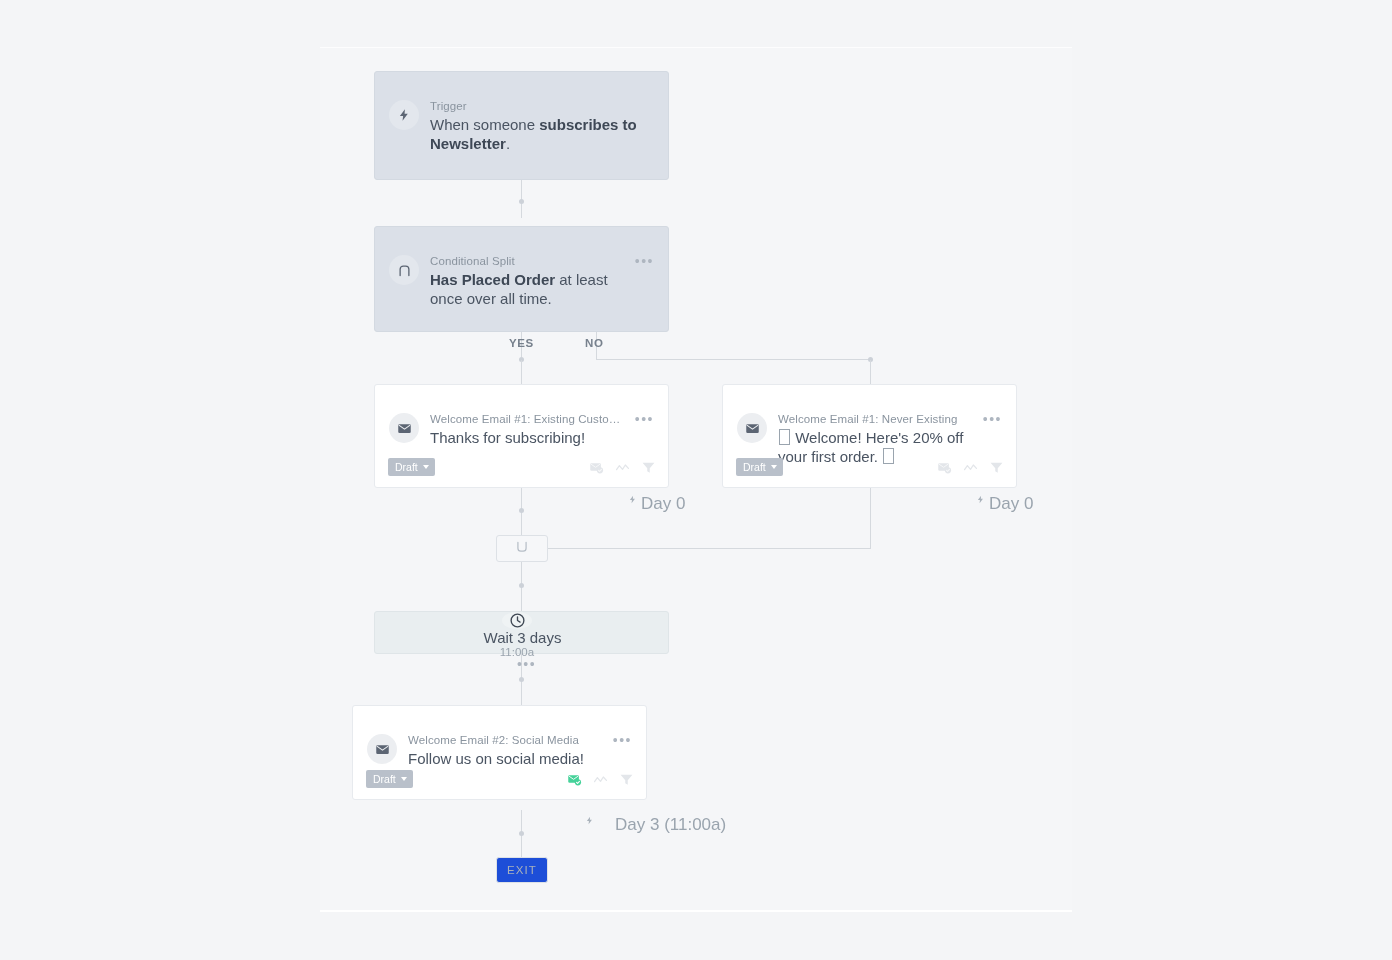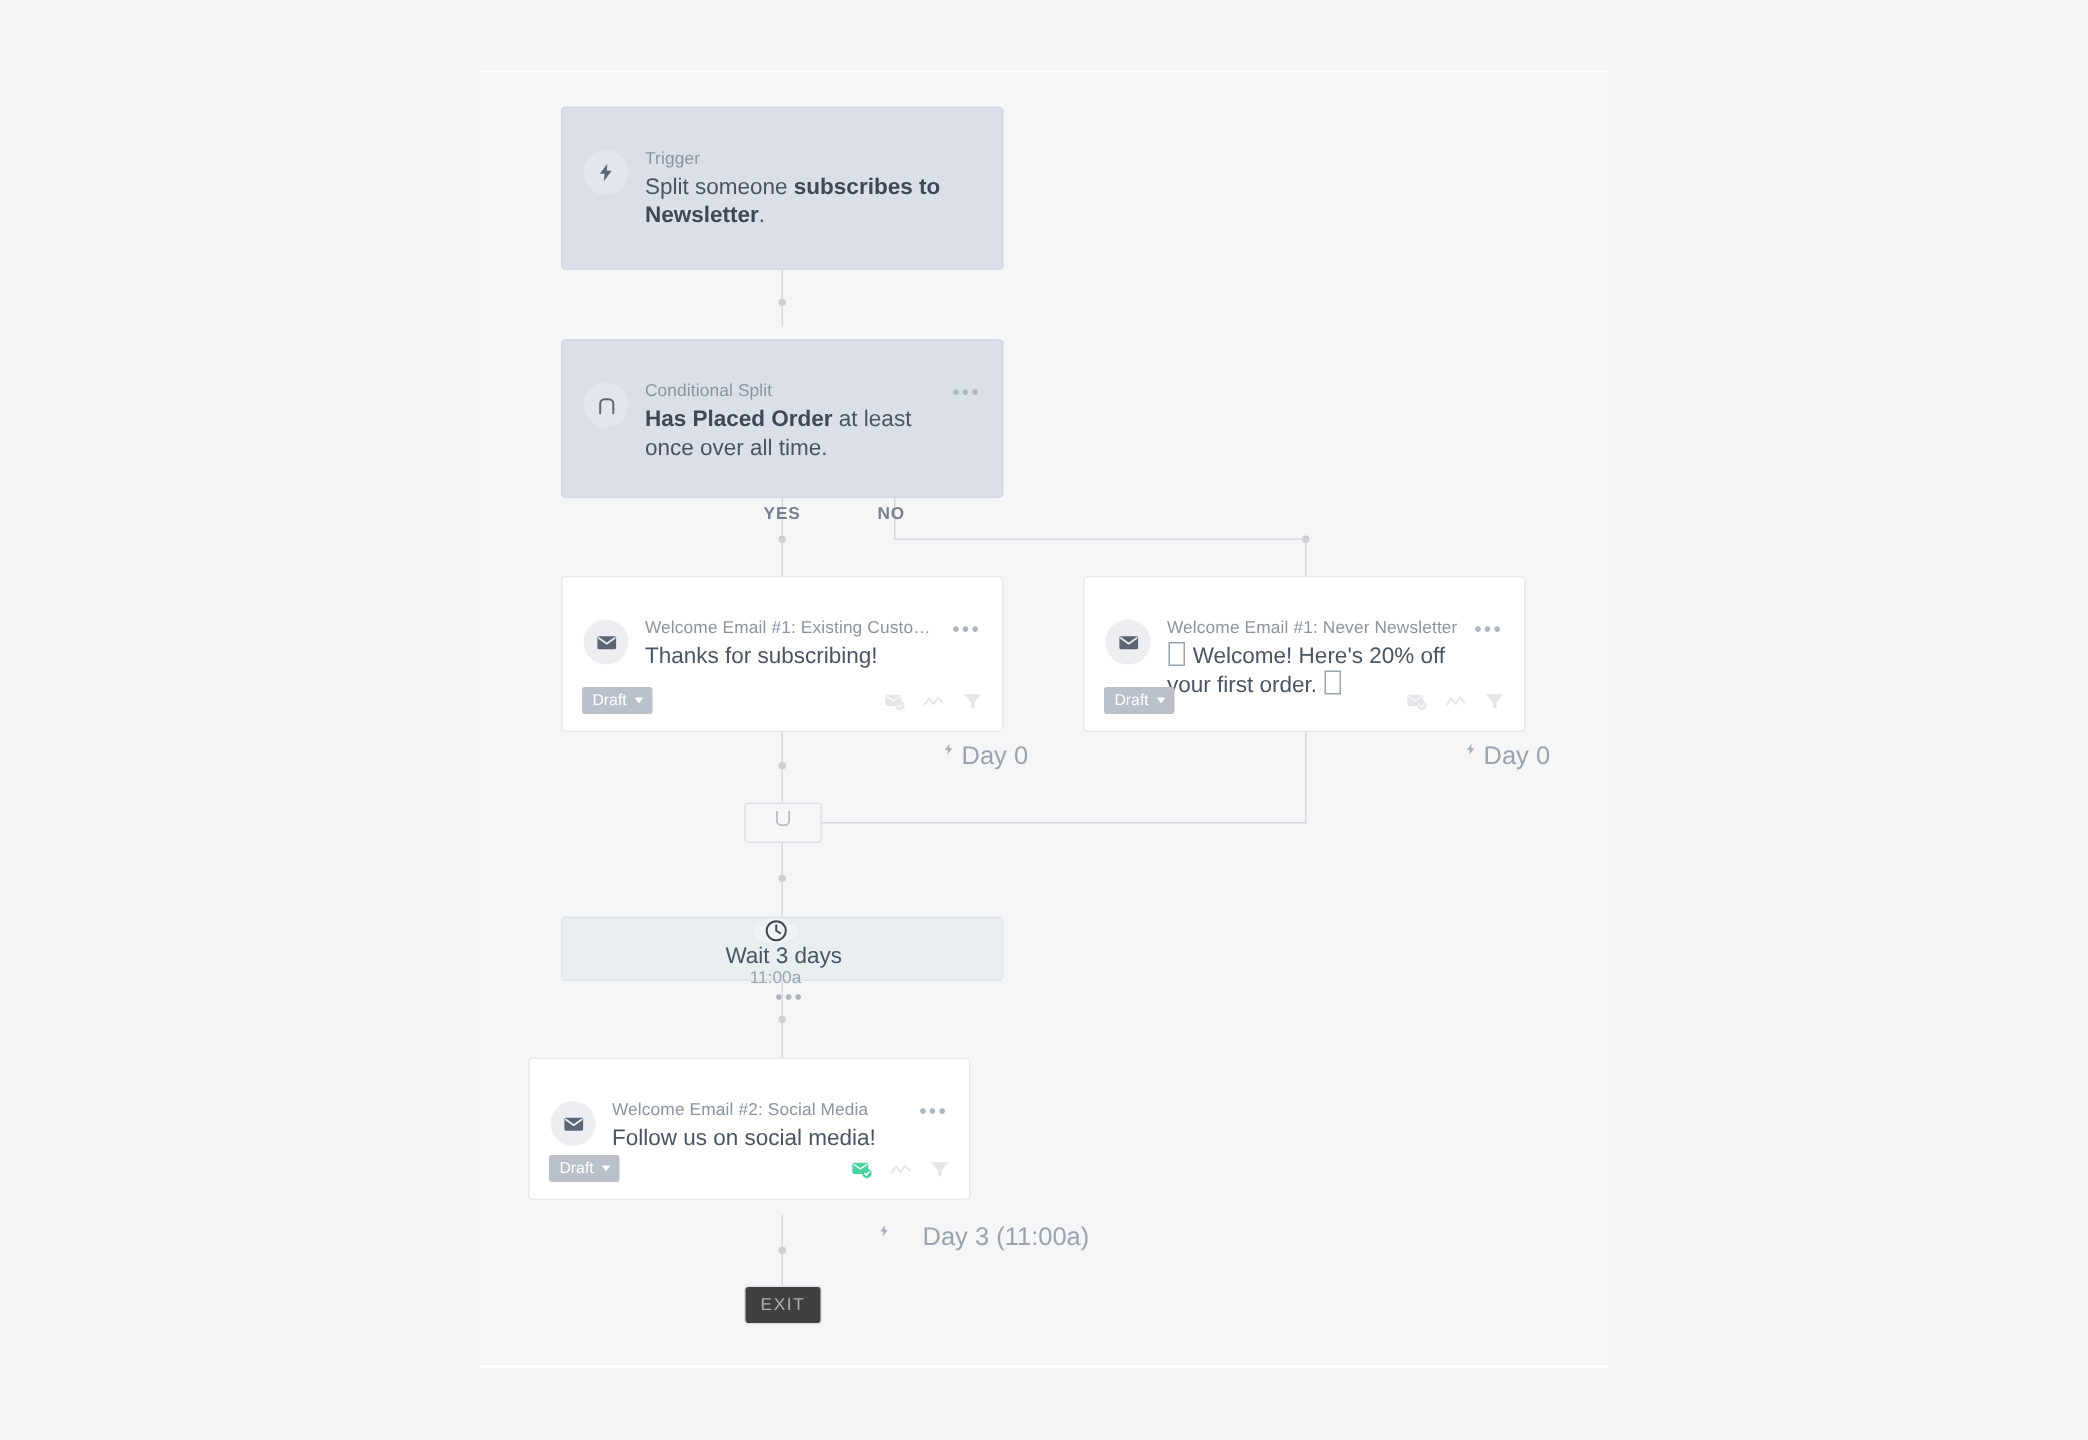--- a/index.html
+++ b/index.html
@@ -222,21 +222,21 @@
   }
 
   
   .exit-box {
     position: absolute;
     width: 52px;
     height: 26px;
     box-sizing: border-box;
     border: 1px solid #dde1e6;
     border-radius: 3px;
-    background: #404040;
+    background: #1d4ed8;
     display: flex;
     align-items: center;
     justify-content: center;
     font-size: 11.5px;
     letter-spacing: 1.1px;
     color: #a9b1bb;
     cursor: pointer;
     user-select: none;
   }
 
@@ -285,21 +285,21 @@
 
   <div class="node filled" style="left:374px; top:71px; width:295px; height:109px;">
     <div class="node-head">
       <div class="node-avatar on-blue">
         <svg width="14" height="14" viewBox="0 0 24 24" aria-hidden="true">
           <path d="M13.5 2 L5 13.5 H10.5 L9.5 22 L18.5 10 H13 L13.5 2 Z" fill="#5c6573"></path>
         </svg>
       </div>
       <div class="node-body">
         <div class="node-kicker">Trigger</div>
-        <div class="node-title"><span>Split someone </span><b>subscribes to Newsletter</b><span>.</span></div>
+        <div class="node-title"><span>When someone </span><b>subscribes to Newsletter</b><span>.</span></div>
       </div>
     </div>
   </div>
 
   <div class="node filled" style="left:374px; top:226px; width:295px; height:106px;">
     <div class="node-head">
       <div class="node-avatar on-blue">
         <svg width="15" height="15" viewBox="0 0 24 24" aria-hidden="true">
           <path d="M5 20 V10 a5 5 0 0 1 5-5 h4 a5 5 0 0 1 5 5 v10" fill="none" stroke="#5c6573" stroke-width="2.1" stroke-linecap="round"></path>
         </svg>
@@ -366,21 +366,21 @@
 
   <div class="node white" style="left:722px; top:384px; width:295px; height:104px;">
     <div class="node-head">
       <div class="node-avatar">
         <svg width="15" height="15" viewBox="0 0 24 24" aria-hidden="true">
           <rect x="2" y="5" width="20" height="14" rx="2" fill="#5c6573"></rect>
           <path d="M3.5 7 L12 13 L20.5 7" fill="none" stroke="#eceef1" stroke-width="1.8" stroke-linecap="round" stroke-linejoin="round"></path>
         </svg>
       </div>
       <div class="node-body">
-        <div class="node-kicker">Welcome Email #1: Never Newsletter</div>
+        <div class="node-kicker">Welcome Email #1: Never Existing</div>
         <div class="node-title"><span class="tofu"></span><span> Welcome! Here's 20% off your first order. </span><span class="tofu"></span></div>
       </div>
       <div class="dots-menu">•••</div>
     </div>
     <div class="node-footer" style="position:absolute; left:0; right:0; bottom:0;">
       <div class="status-badge">
         <span>Draft</span>
         <span class="caret"></span>
       </div>
       <div class="icon-row">

